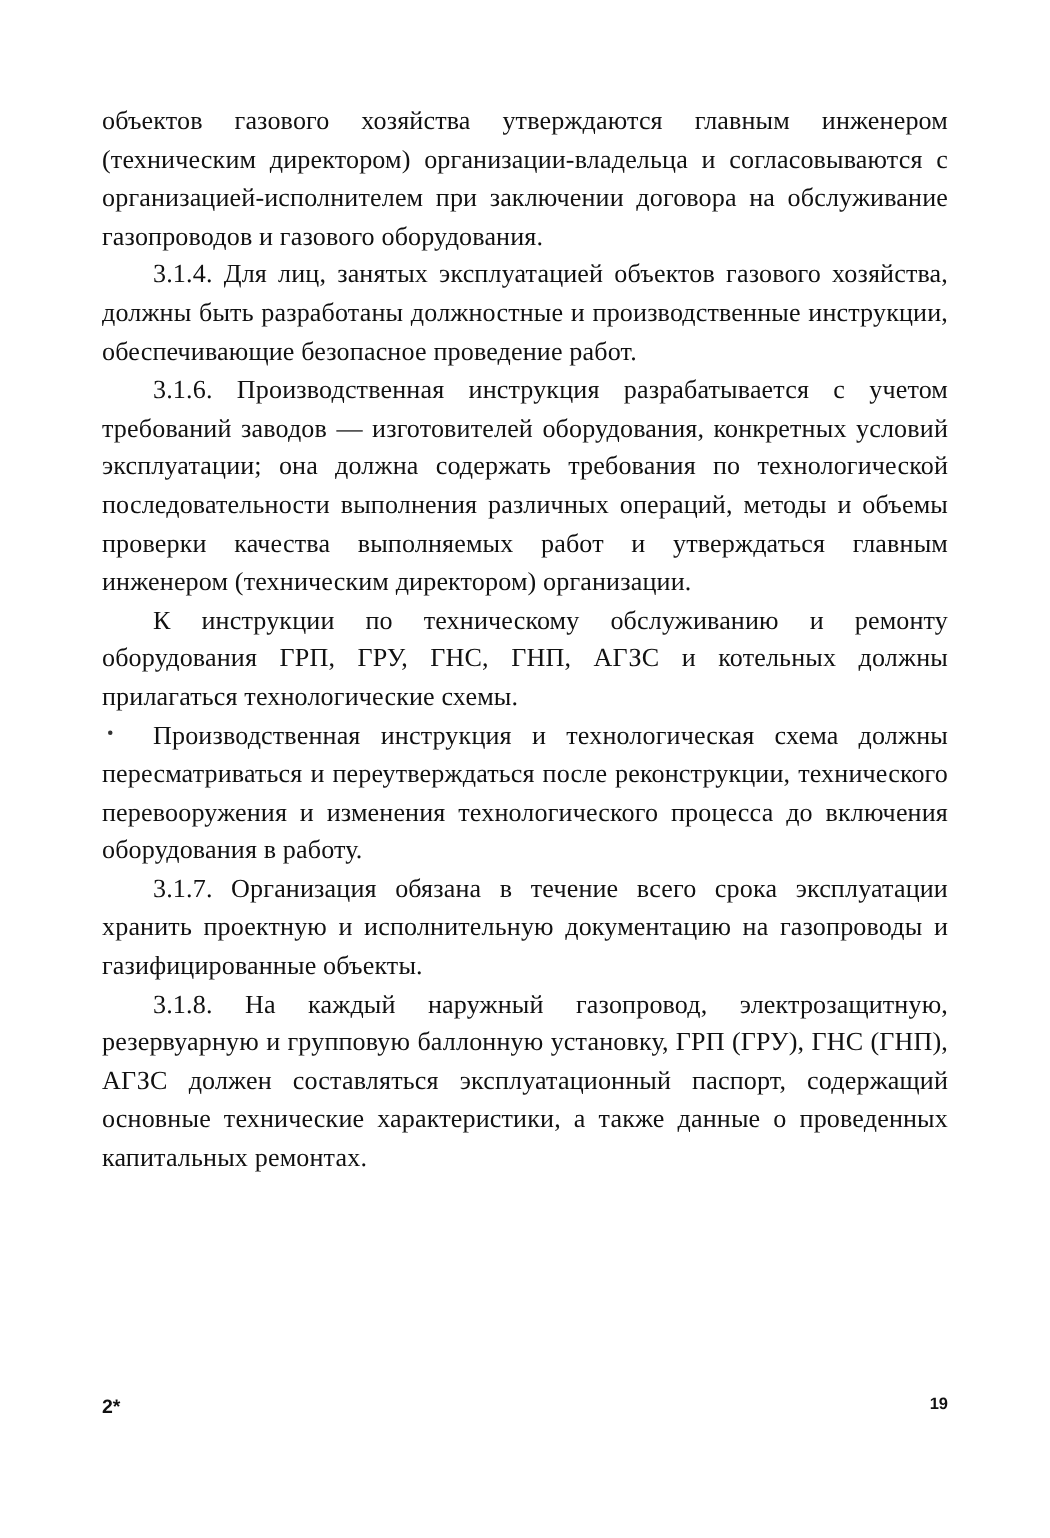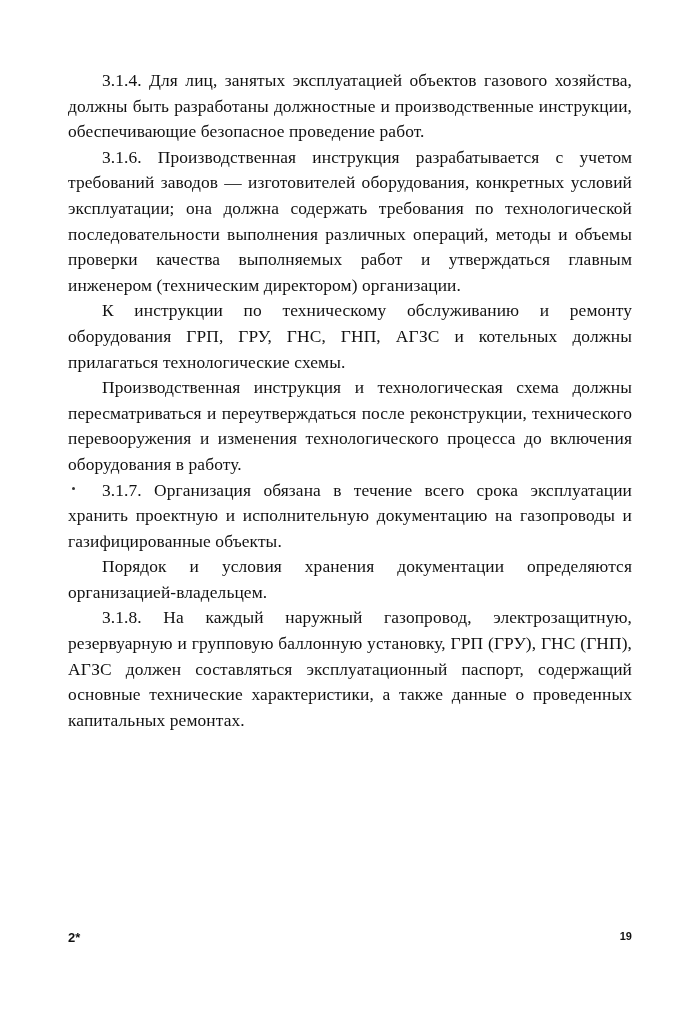--- a/index.html
+++ b/index.html
@@ -75,26 +75,26 @@
     background: #333333;
     border-radius: 50%;
   }
 </style>
 </head>
 <body>
 
 <div class="page">
 
   <div class="text-column">
+    <p class="para">объектов газового хозяйства утверждаются главным инженером (техническим директором) организации-владельца и согласовываются с организацией-исполнителем при заключении договора на обслуживание газопроводов и газового оборудования.</p>
     <p class="para indent">3.1.4. Для лиц, занятых эксплуатацией объектов газового хозяйства, должны быть разработаны должностные и производственные инструкции, обеспечивающие безопасное проведение работ.</p>
     <p class="para indent">3.1.6. Производственная инструкция разрабатывается с учетом требований заводов — изготовителей оборудования, конкретных условий эксплуатации; она должна содержать требования по технологической последовательности выполнения различных операций, методы и объемы проверки качества выполняемых работ и утверждаться главным инженером (техническим директором) организации.</p>
     <p class="para indent">К инструкции по техническому обслуживанию и ремонту оборудования ГРП, ГРУ, ГНС, ГНП, АГЗС и котельных должны прилагаться технологические схемы.</p>
     <p class="para indent">Производственная инструкция и технологическая схема должны пересматриваться и переутверждаться после реконструкции, технического перевооружения и изменения технологического процесса до включения оборудования в работу.</p>
     <p class="para indent">3.1.7. Организация обязана в течение всего срока эксплуатации хранить проектную и исполнительную документацию на газопроводы и газифицированные объекты.</p>
-    <p class="para indent">Порядок и условия хранения документации определяются организацией-владельцем.</p>
     <p class="para indent">3.1.8. На каждый наружный газопровод, электрозащитную, резервуарную и групповую баллонную установку, ГРП (ГРУ), ГНС (ГНП), АГЗС должен составляться эксплуатационный паспорт, содержащий основные технические характеристики, а также данные о проведенных капитальных ремонтах.</p>
   </div>
 
   <div class="stray-mark"></div>
 
   <div class="footer">
     <span class="folio-left">2*</span>
     <span class="folio-right">19</span>
   </div>
 

